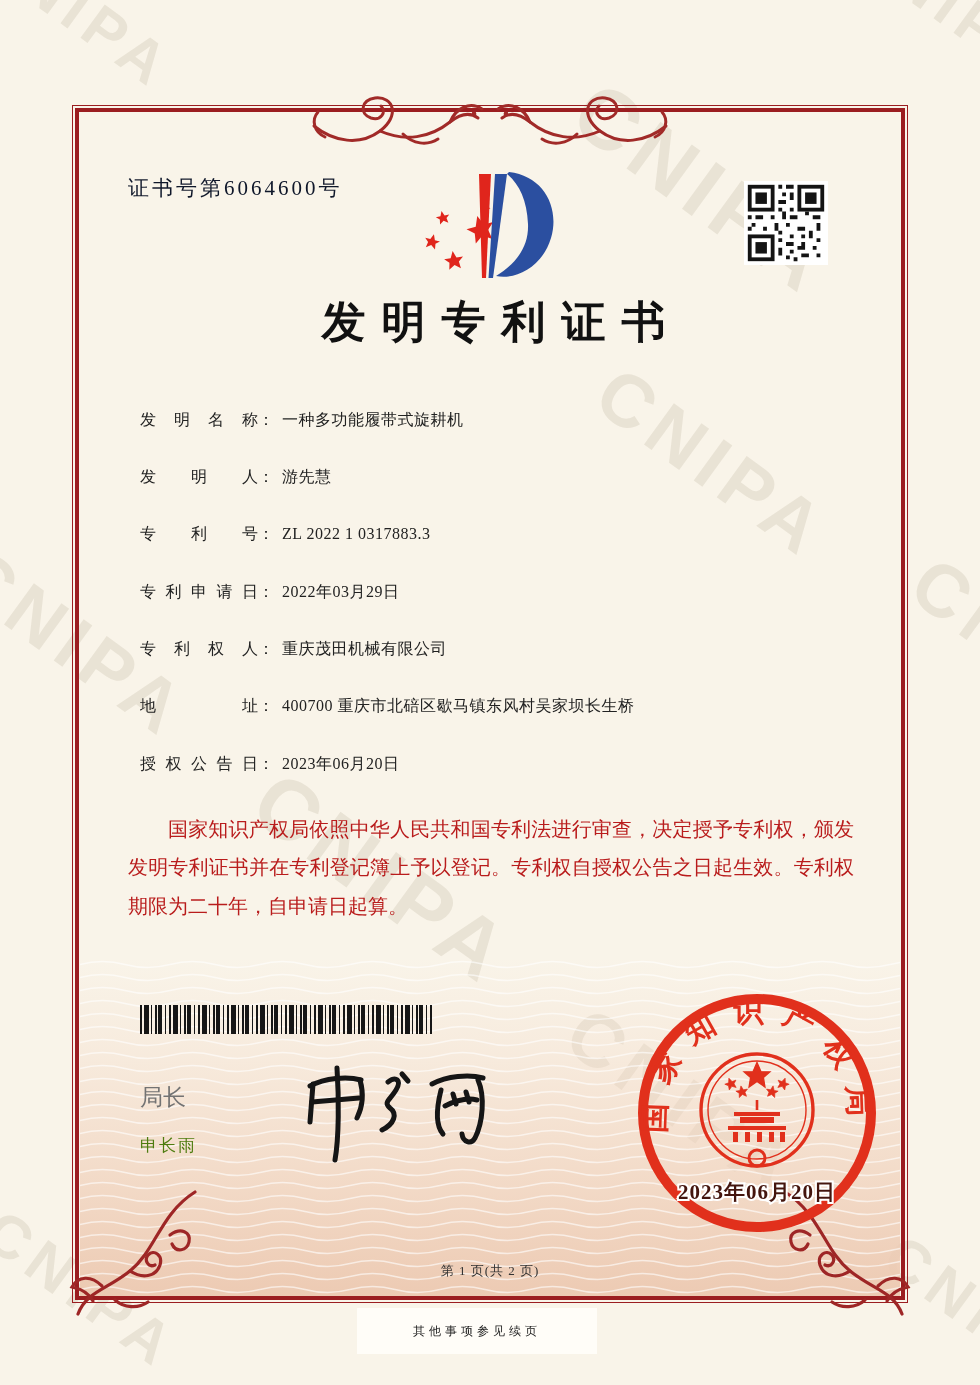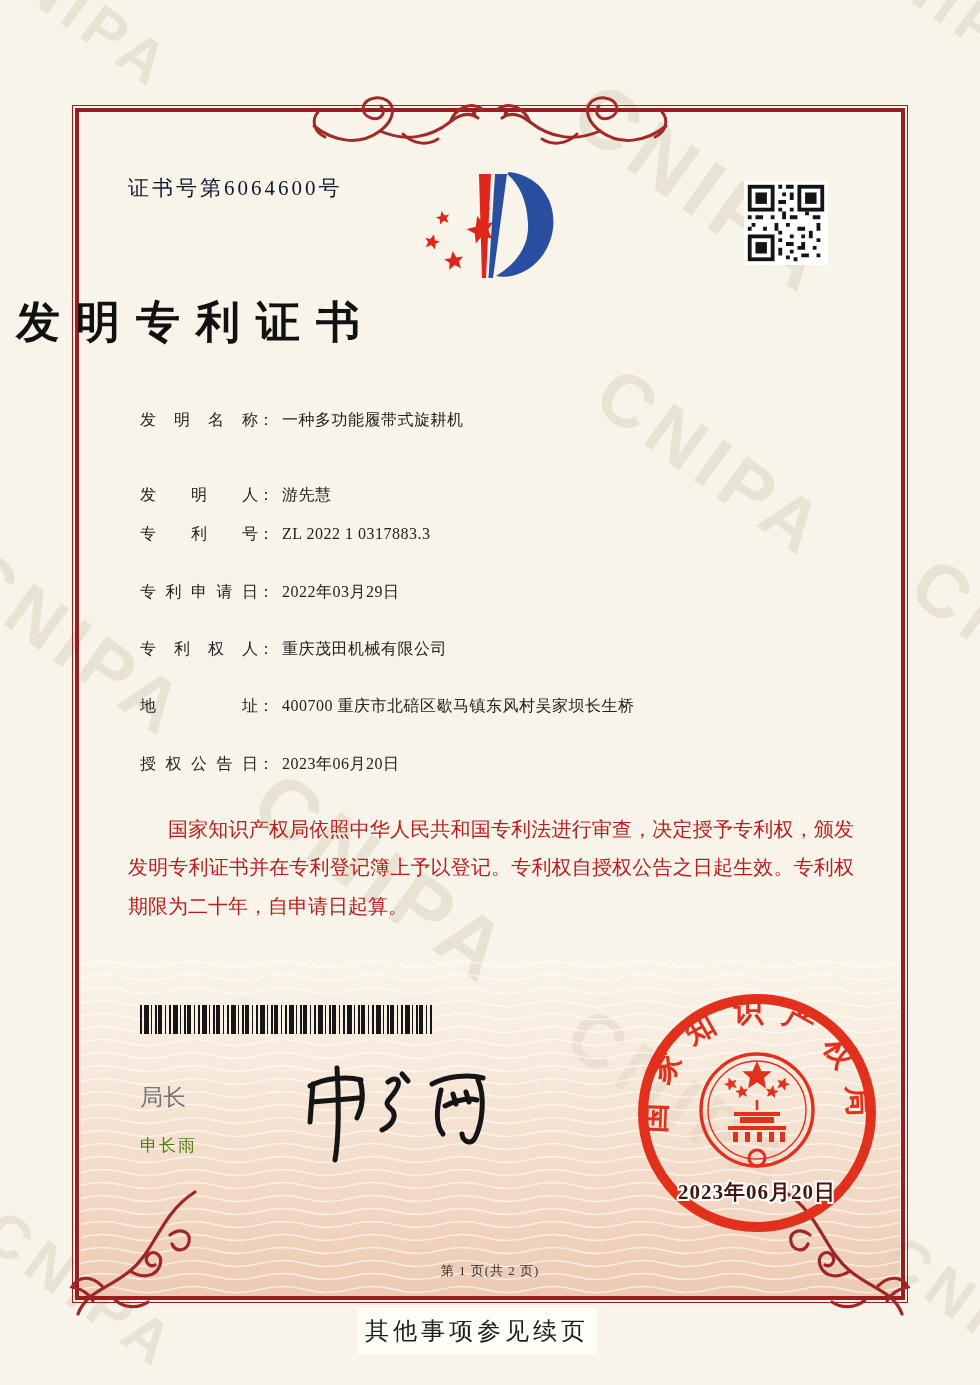--- a/index.html
+++ b/index.html
@@ -48,22 +48,22 @@
     border:4px solid #9b1d20;
   }
 
   
   .cert-number{
     position:absolute;left:128px;top:174px;
     font-size:21px;letter-spacing:3px;color:#0f172a;
   }
   .title{
     position:absolute;left:0;top:293px;width:100%;
-    font-size:44px;font-weight:bold;
-    letter-spacing:16px;padding-left:16px;box-sizing:border-box;
+    text-align:center;font-size:44px;font-weight:bold;
+    letter-spacing:16px;padding-left:23px;box-sizing:border-box;
     color:#111;
   }
 
   
   .frow{
     position:absolute;left:140px;width:740px;
     font-size:16px;line-height:32px;color:#222;
     white-space:nowrap;
   }
   .flabel{
@@ -121,21 +121,21 @@
   .page-indicator{
     position:absolute;left:0;top:1262px;width:100%;
     text-align:center;font-size:13px;color:#333;letter-spacing:1px;
   }
   .continuation-box{
     position:absolute;left:357px;top:1308px;width:240px;height:46px;
     background:#fffdf8;
   }
   .continuation-note{
     width:100%;height:100%;display:flex;align-items:center;justify-content:center;
-    font-size:24px;letter-spacing:4px;color:#1d1d1d;border-radius:21px;
+    font-size:12px;letter-spacing:4px;color:#1d1d1d;border-radius:21px;
   }
 </style>
 </head>
 <body>
 
 <svg width="0" height="0" style="position:absolute" aria-hidden="true">
   <defs>
     <path id="st" d="M0,-10 L2.94,-3.09 L9.51,-3.09 L4.76,1.18 L5.88,8.09 L0,4 L-5.88,8.09 L-4.76,1.18 L-9.51,-3.09 L-2.94,-3.09 Z"></path>
   </defs>
 </svg>
@@ -242,21 +242,21 @@
              M36,70h4v8h-4z M48,72h4v4h-4z M56,68h8v4h-8z M72,68h4v4h-4z
              M44,78h4v4h-4z M60,76h8v4h-8z M76,76h4v4h-4z M52,80h4v4h-4z"></path>
   </g>
 </svg>
 
 <div class="title">发明专利证书</div>
 
 <div class="frow" style="top:404px">
   <span class="flabel">发明名称</span><span class="fcolon">：</span><span class="fvalue">一种多功能履带式旋耕机</span>
 </div>
-<div class="frow" style="top:479px">
+<div class="frow" style="top:461px">
   <span class="flabel">发明人</span><span class="fcolon">：</span><span class="fvalue">游先慧</span>
 </div>
 <div class="frow" style="top:518px">
   <span class="flabel">专利号</span><span class="fcolon">：</span><span class="fvalue">ZL 2022 1 0317883.3</span>
 </div>
 <div class="frow" style="top:576px">
   <span class="flabel">专利申请日</span><span class="fcolon">：</span><span class="fvalue">2022年03月29日</span>
 </div>
 <div class="frow" style="top:633px">
   <span class="flabel">专利权人</span><span class="fcolon">：</span><span class="fvalue">重庆茂田机械有限公司</span>

